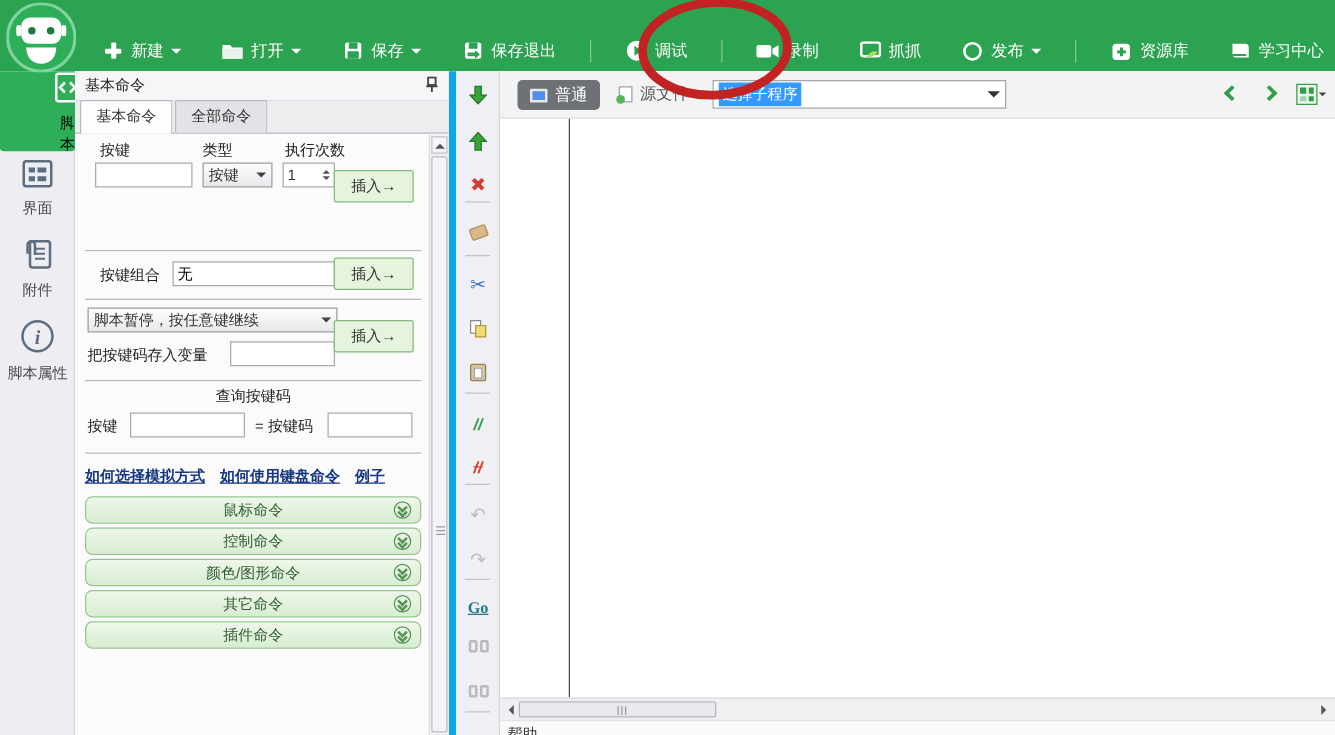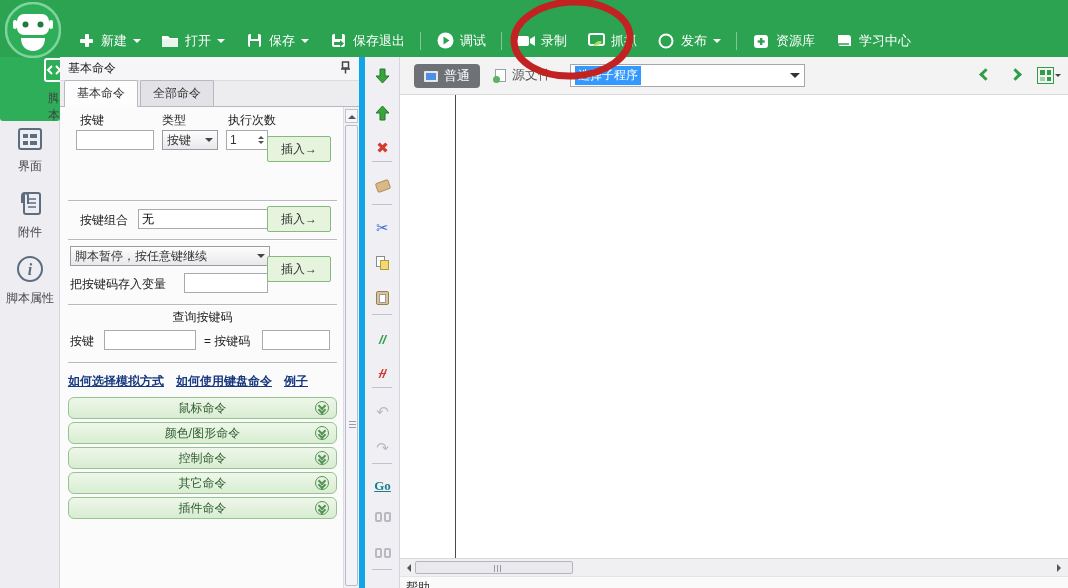--- a/index.html
+++ b/index.html
@@ -16,34 +16,34 @@
   .shield-wrap { display:flex; align-items:center; gap:5px; font-size:12px; color:#fff; cursor:default; }
   .winbtn { display:inline-flex; align-items:center; justify-content:center; width:22px; height:20px; color:#fff; font-size:13px; cursor:default; }
   .gear-glyph { font-size:15px; }
   .min-line { display:inline-block; width:11px; height:0; border-bottom:2px solid #fff; }
   .max-box { display:inline-block; width:10px; height:9px; border:2px solid #fff; }
   .panel-glyph { display:inline-block; width:12px; height:10px; border:2px solid #fff; border-radius:2px; position:relative; }
   .panel-glyph::after { content:""; position:absolute; right:-6px; top:2px; border:3px solid transparent; border-top-color:#fff; }
 
   .logo { position:absolute; left:5px; top:2px; width:56px; height:56px; z-index:5; }
 
-  .toolbar { position:absolute; left:68px; top:24px; right:0; height:33px; display:flex; align-items:center; gap:2px; }
+  .toolbar { position:absolute; left:68px; top:24px; right:0; height:33px; display:flex; align-items:center; gap:14px;justify-content:flex-end; }
   .tbtn { display:flex; align-items:center; gap:6px; color:#fff; font-size:13px; padding:0 9px; height:28px; white-space:nowrap; cursor:default; }
   .tbtn .ico { display:inline-flex; width:18px; height:18px; align-items:center; justify-content:center; }
   .caret { width:0; height:0; border:4px solid transparent; border-top-color:#fff; margin-top:4px; }
   .tool-div { width:1px; height:18px; background:rgba(255,255,255,.4); margin:0 4px; }
 
   
   .body { position:absolute; left:0; top:57px; width:1068px; height:531px; display:flex; }
 
   
   .sidebar { position:relative; width:60px; height:100%; background:#ededf2; border-right:1px solid #d6d5dc; flex:none; }
   .side-item { display:flex; flex-direction:column; align-items:center; gap:4px; color:#4a4a4a; cursor:default; }
   .side-item .sicon { color:#5d6d80; }
-  .side-item.active { position:absolute; left:0; top:0; width:60px; height:64px; background:#2fae59; color:#404040; justify-content:space-between; border-radius:0 0 3px 3px;padding-left:48px; }
+  .side-item.active { position:absolute; left:0; top:0; width:60px; height:64px; background:#2fae59; color:#000000; justify-content:space-between; border-radius:0 0 3px 3px;padding-left:48px; }
   .side-item.active .sicon { color:#fff; }
   .side-arrow { position:absolute; left:58px; top:26px; width:0; height:0; border:9px solid transparent; border-left-color:#2fae59; }
   .side-item.i2 { position:absolute; top:70px; left:0; width:60px; }
   .side-item.i3 { position:absolute; top:132px; left:0; width:60px; }
   .side-item.i4 { position:absolute; top:198px; left:0; width:60px; }
 
   
   .cmdpanel { position:relative; width:305px; height:100%; background:#fbfbfc; border-right:6px solid #0ea5e9; flex:none; }
   .panel-head { height:24px; background:#f6f6f8; border-bottom:1px solid #dcdbe2; display:flex; align-items:center; padding:0 8px; font-size:12px; color:#222; }
   .pin { margin-left:auto; }
@@ -377,28 +377,28 @@
         </div>
 
         <div class="secbar">
           <span>鼠标命令</span>
           <span class="chev down">
               <i></i>
               <em></em>
             </span>
         </div>
         <div class="secbar">
-          <span>颜色/图形命令</span>
+          <span>控制命令</span>
           <span class="chev down">
               <i></i>
               <em></em>
             </span>
         </div>
         <div class="secbar">
-          <span>控制命令</span>
+          <span>颜色/图形命令</span>
           <span class="chev down">
               <i></i>
               <em></em>
             </span>
         </div>
         <div class="secbar">
           <span>其它命令</span>
           <span class="chev down">
               <i></i>
               <em></em>

